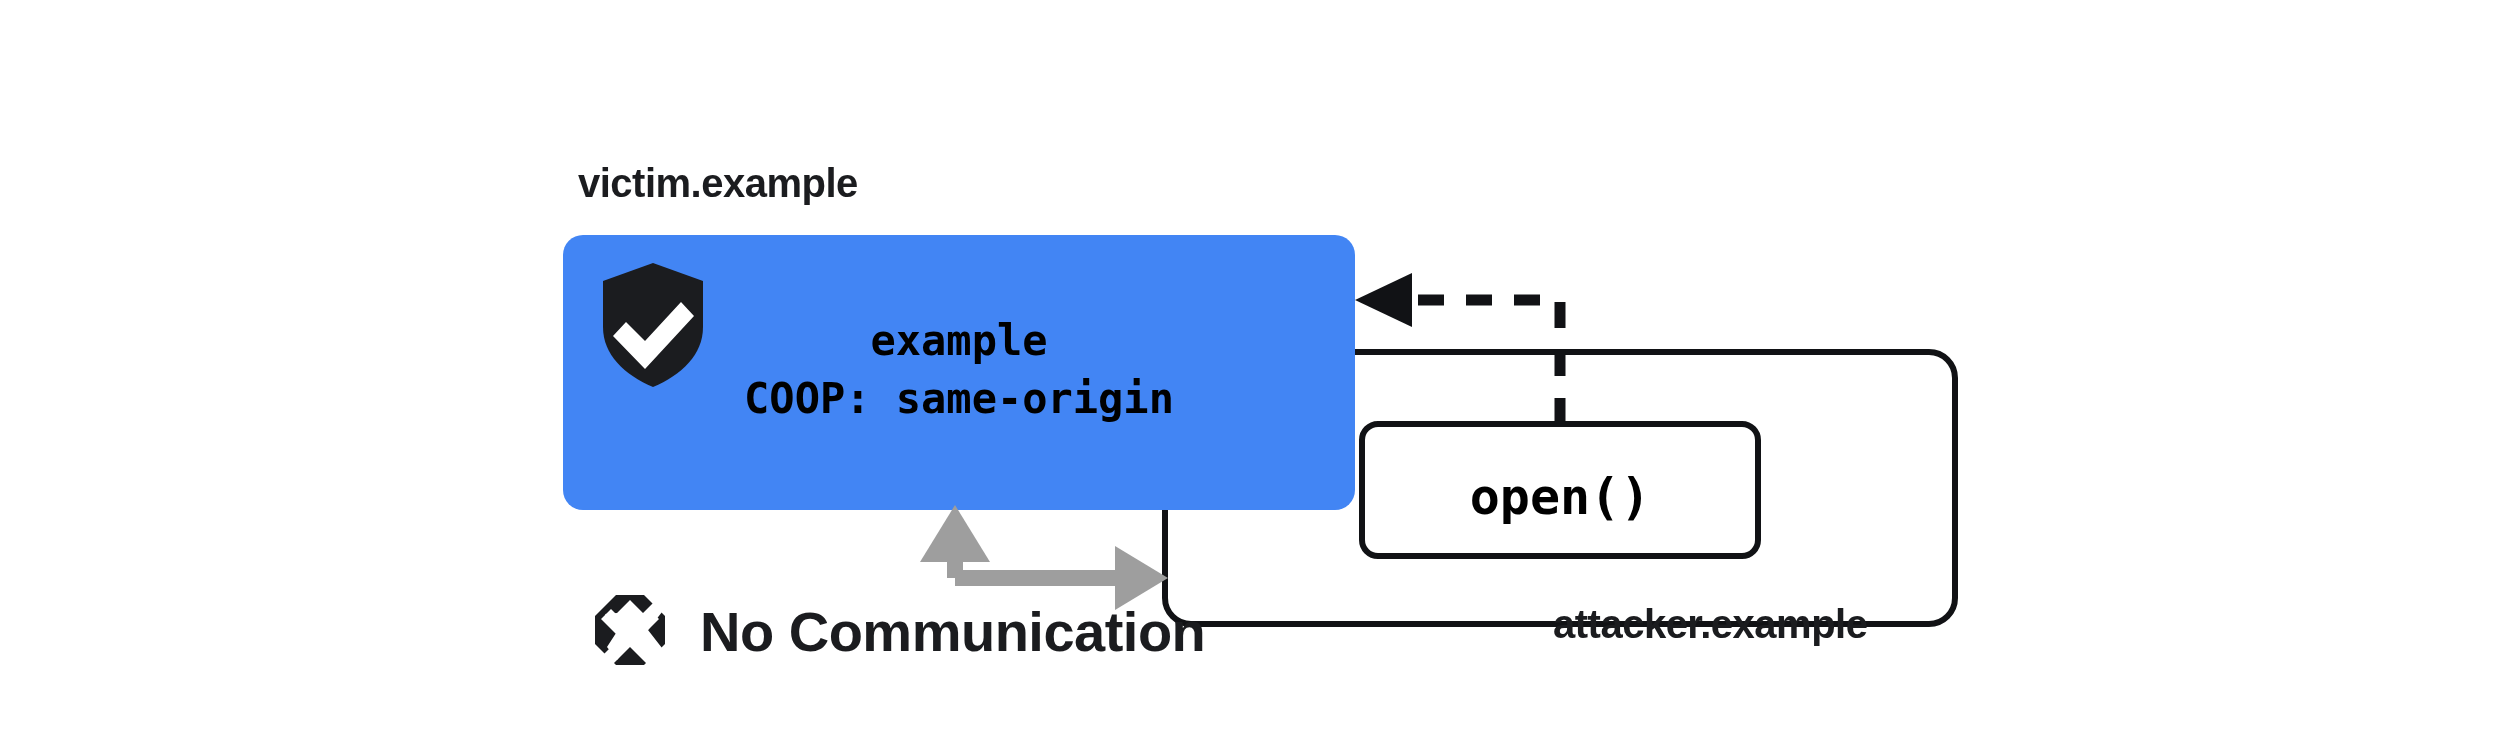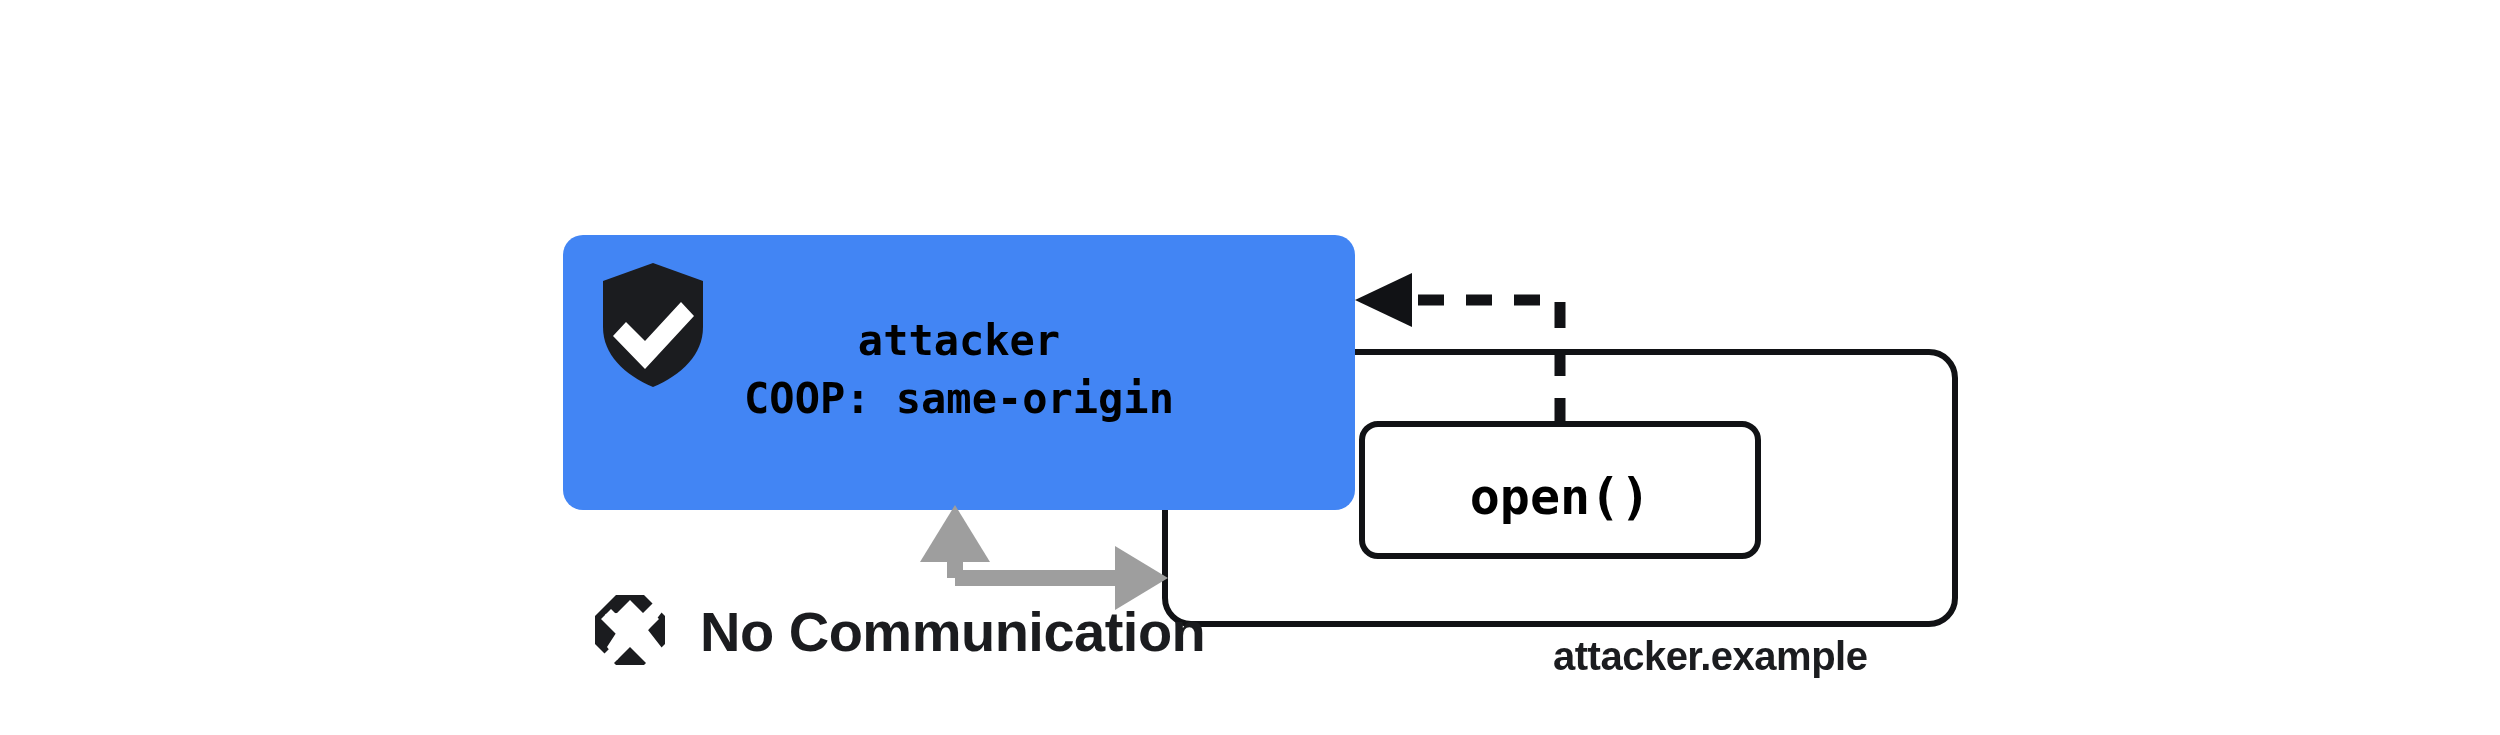--- a/index.html
+++ b/index.html
@@ -28,21 +28,21 @@
     font-family: "Liberation Sans", sans-serif;
     font-weight: bold;
     font-size: 40px;
     letter-spacing: -0.5px;
     color: #1b1c1f;
     white-space: nowrap;
     line-height: 1;
   }
 
   #victim-label { left: 578px; top: 163px; }
-  #attacker-label { left: 1553px; top: 636px; }
+  #attacker-label { left: 1553px; top: 604px; }
   #nocomm-label { left: 700px; top: 604px; font-size: 56px; }
 
   .mono-text {
     position: absolute;
     font-family: "DejaVu Sans Mono", "Liberation Mono", monospace;
     font-weight: bold;
     color: #000000;
     white-space: nowrap;
     line-height: 1;
   }
@@ -109,24 +109,25 @@
     </g>
 
     <g>
       <polygon points="616,595 644,595 665,616 665,644 644,665 616,665 595,644 595,616" fill="#1b1c1f"></polygon>
       <path d="M 617 613 L 630 600 L 630 600 L 643 613 L 656 600 L 662 612 L 648 630 L 662 648 L 650 662 L 630 643 L 617 660 L 607 647 L 618 630 L 605 614 Z" fill="#ffffff"></path>
       <path d="M 611 609 L 630 628 L 649 609 L 659 619 L 640 638 L 659 657 L 649 666 L 630 647 L 611 666 L 601 657 L 620 638 L 601 619 Z" fill="#ffffff"></path>
     </g>
 
   </svg>
 
+  <div class="label-heavy" id="victim-label">victim.example</div>
 
   <div class="label-heavy" id="attacker-label">attacker.example</div>
 
   <div class="label-heavy" id="nocomm-label">No Communication</div>
 
-  <div class="mono-text" id="doc-line1">attacker</div>
+  <div class="mono-text" id="doc-line1">example</div>
 
   <div class="mono-text" id="doc-line2">COOP: same-origin</div>
 
   <div class="mono-text" id="open-text">open()</div>
 
 </div>
 
 </body></html>

